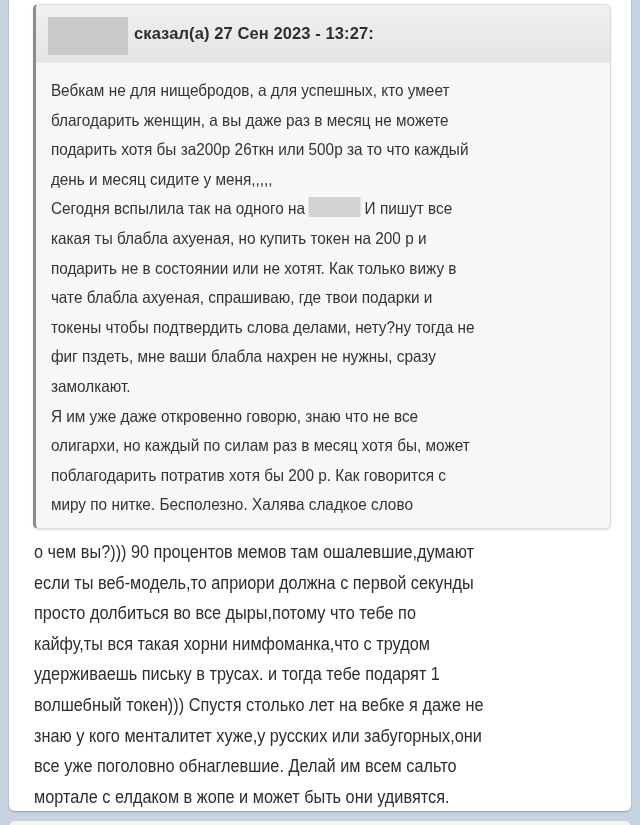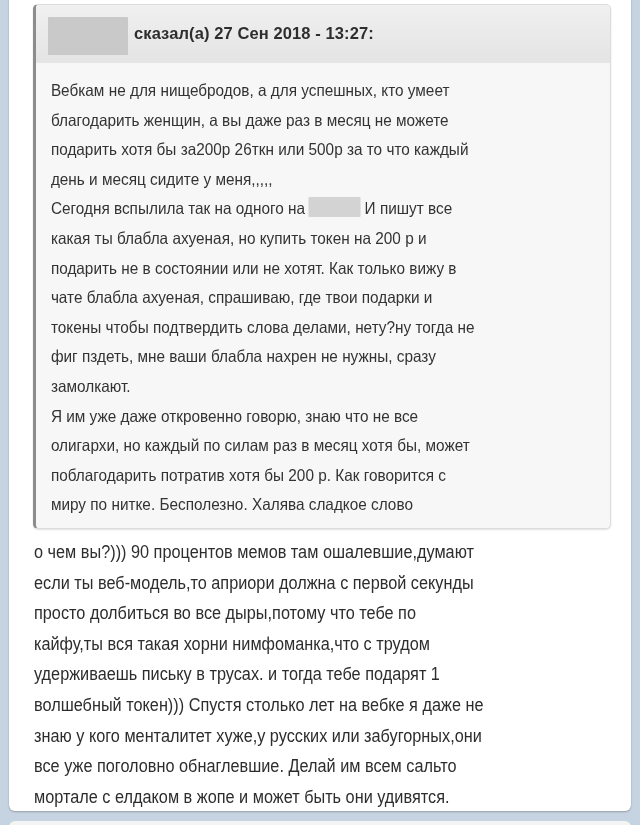--- a/index.html
+++ b/index.html
@@ -60,21 +60,21 @@
     background: #f4f4f4; border-radius: 6px;
   }
 </style>
 </head>
 <body>
 
 <div class="card">
   <div class="quote">
     <div class="quote-header">
       <span class="redacted author-redacted"></span>
-      <span class="quote-meta">сказал(а) 27 Сен 2018 - 13:27:</span>
+      <span class="quote-meta">сказал(а) 27 Сен 2023 - 13:27:</span>
     </div>
     <div class="quote-body">
       <p>Вебкам не для нищебродов, а для успешных, кто умеет</p>
       <p>благодарить женщин, а вы даже раз в месяц не можете</p>
       <p>подарить хотя бы за200р 26ткн или 500р за то что каждый</p>
       <p>день и месяц сидите у меня,,,,,</p>
       <p>
         <span>Сегодня вспылила так на одного на</span><span class="redacted inline-redacted"></span><span>И пишут все</span>
       </p>
       <p>какая ты блабла ахуеная, но купить токен на 200 р и</p>

